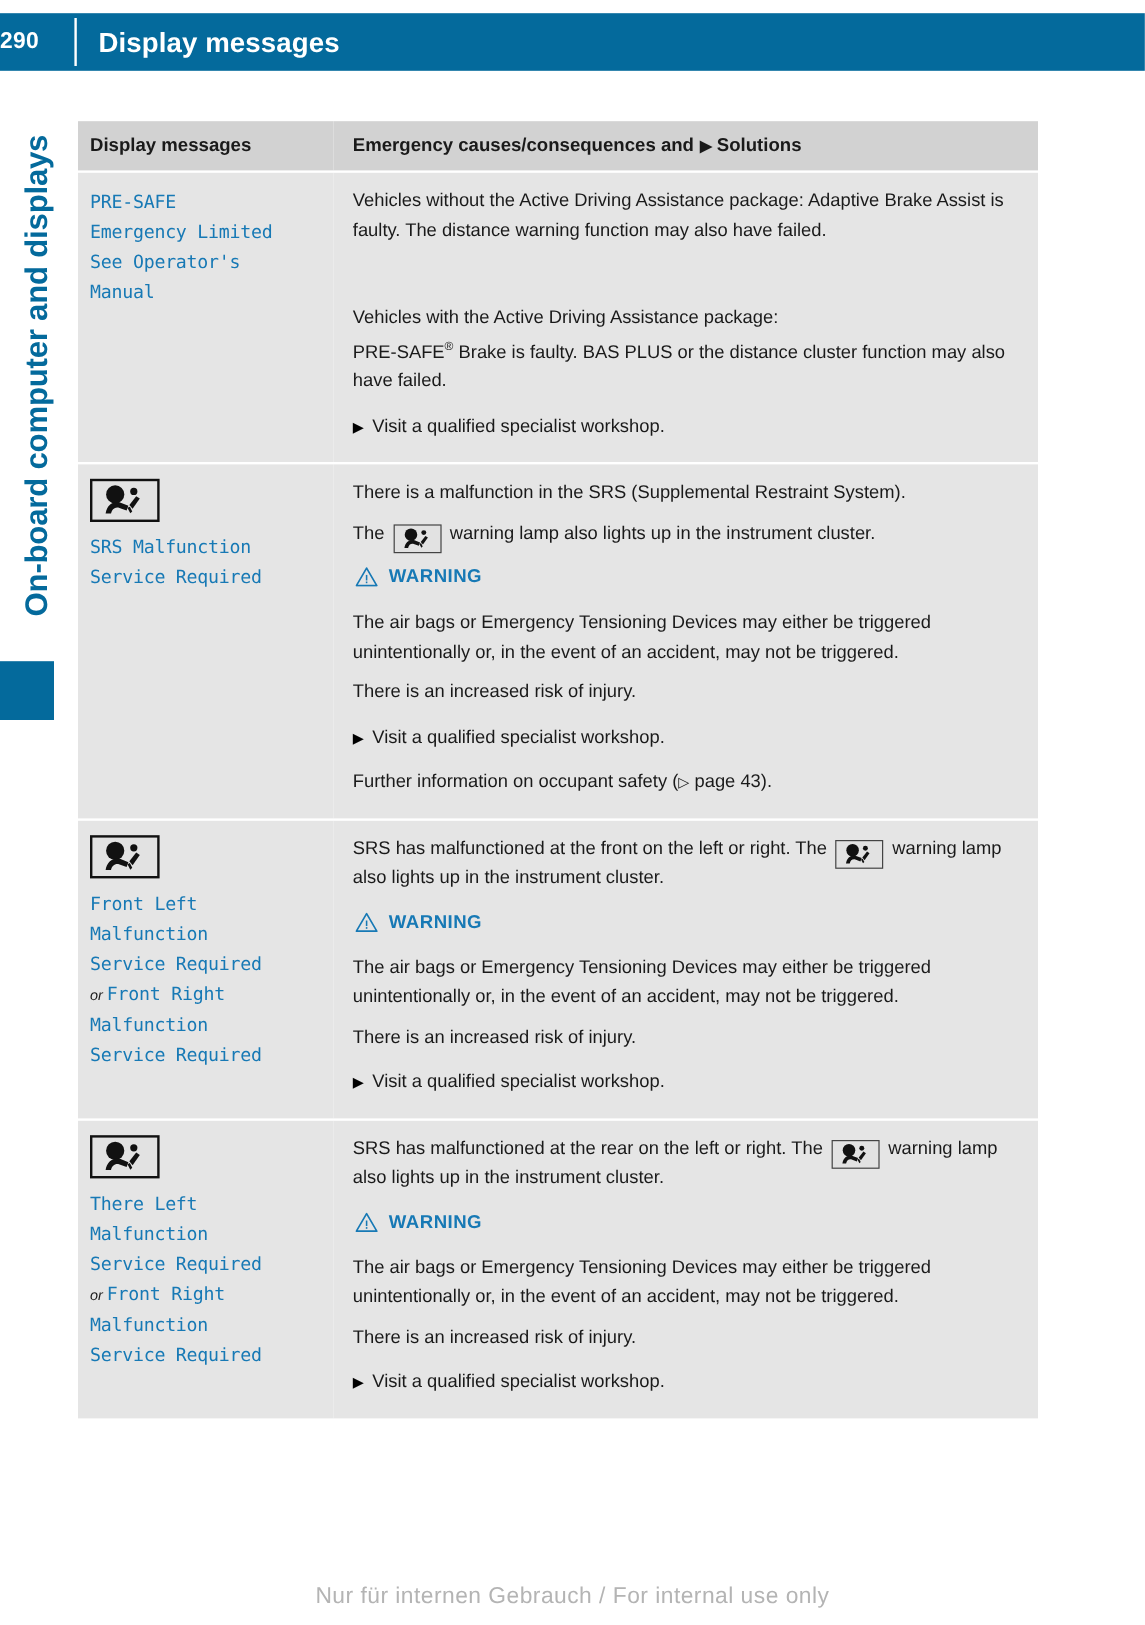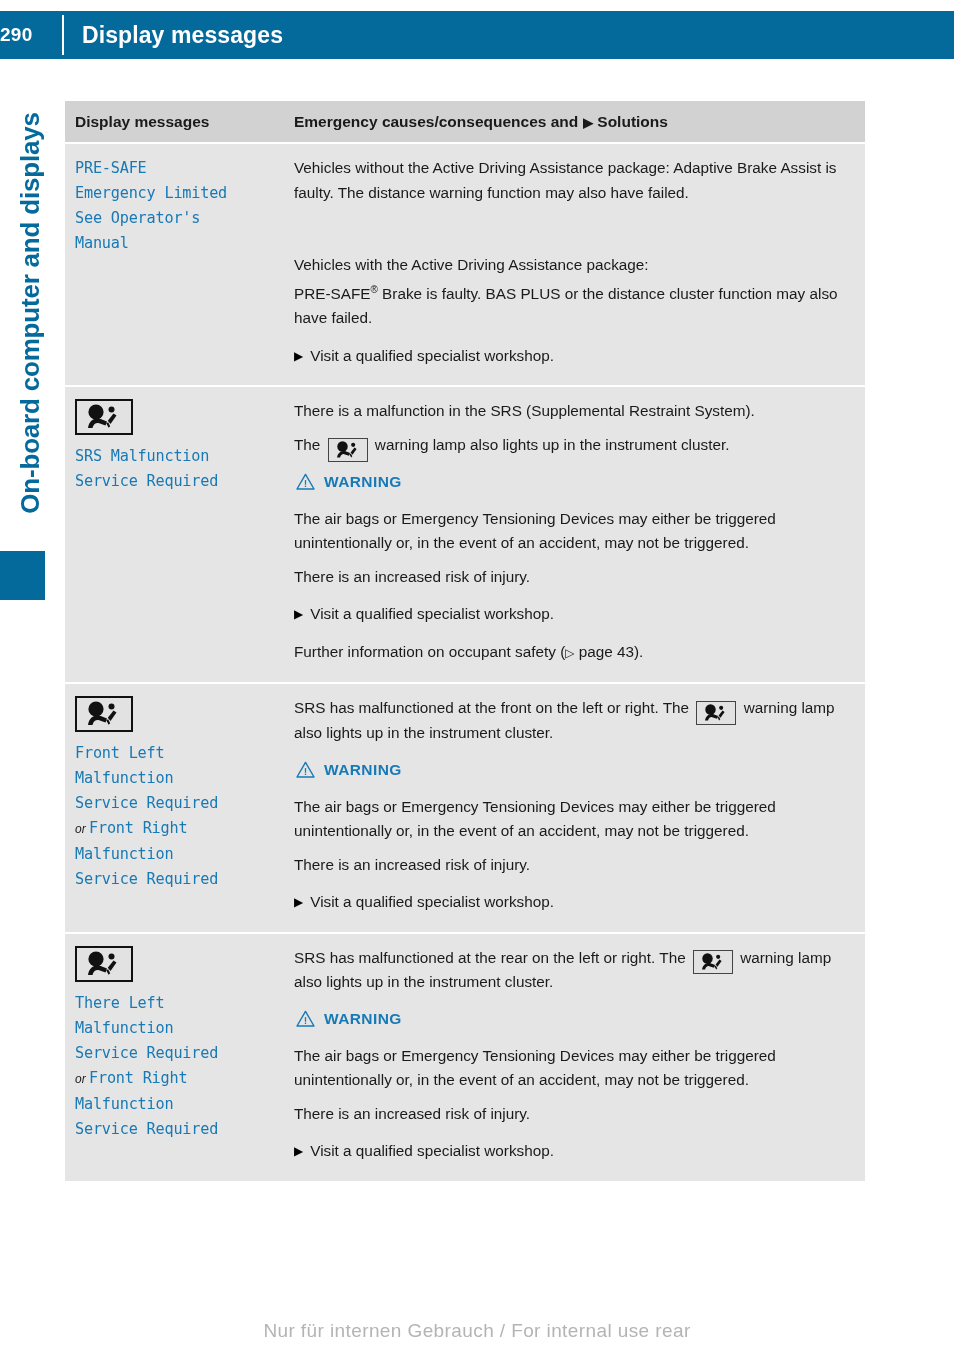--- a/index.html
+++ b/index.html
@@ -403,13 +403,13 @@
         <div class="solution">
           <span class="tri">▶</span>
           <span>Visit a qualified specialist workshop.</span>
         </div>
       </td>
     </tr>
 
   </tbody>
 </table>
 
-<div id="footer-note">Nur für internen Gebrauch / For internal use rear</div>
+<div id="footer-note">Nur für internen Gebrauch / For internal use only</div>
 
 </body></html>

